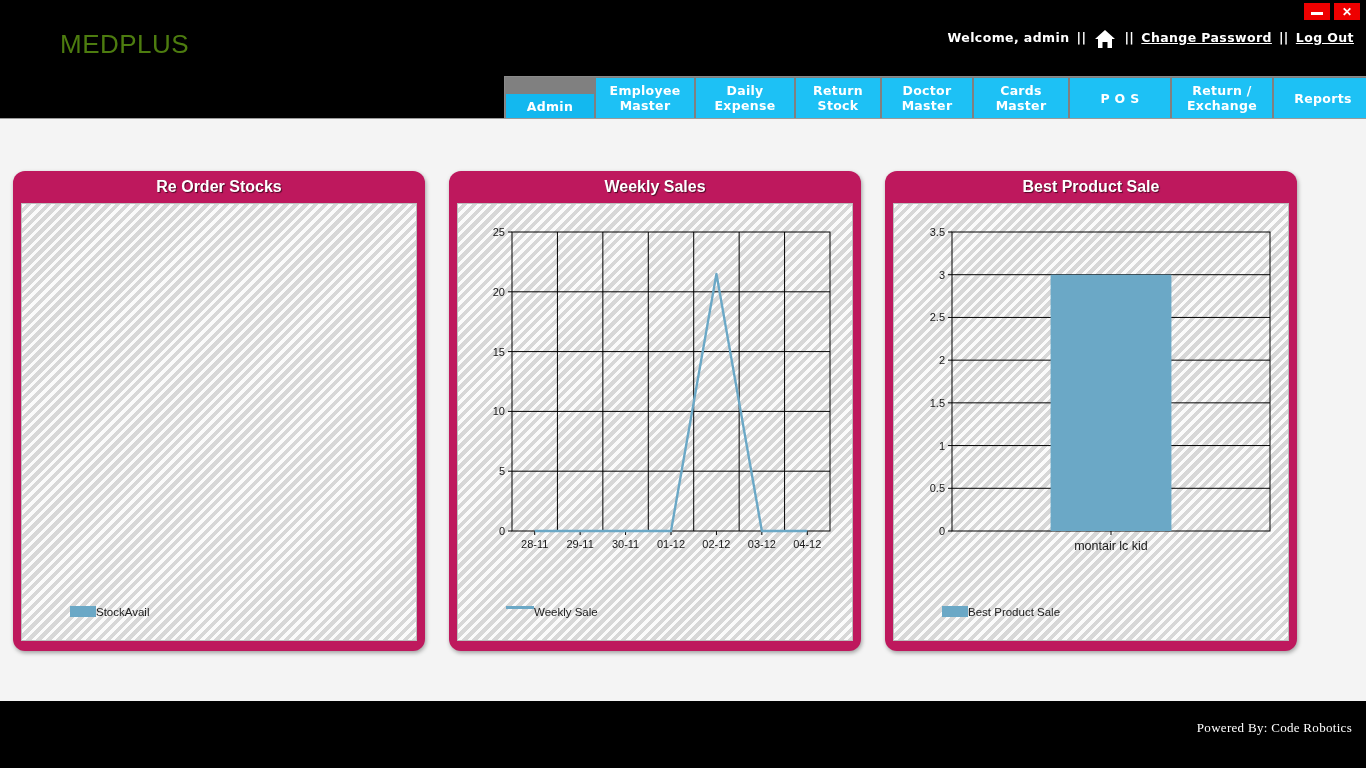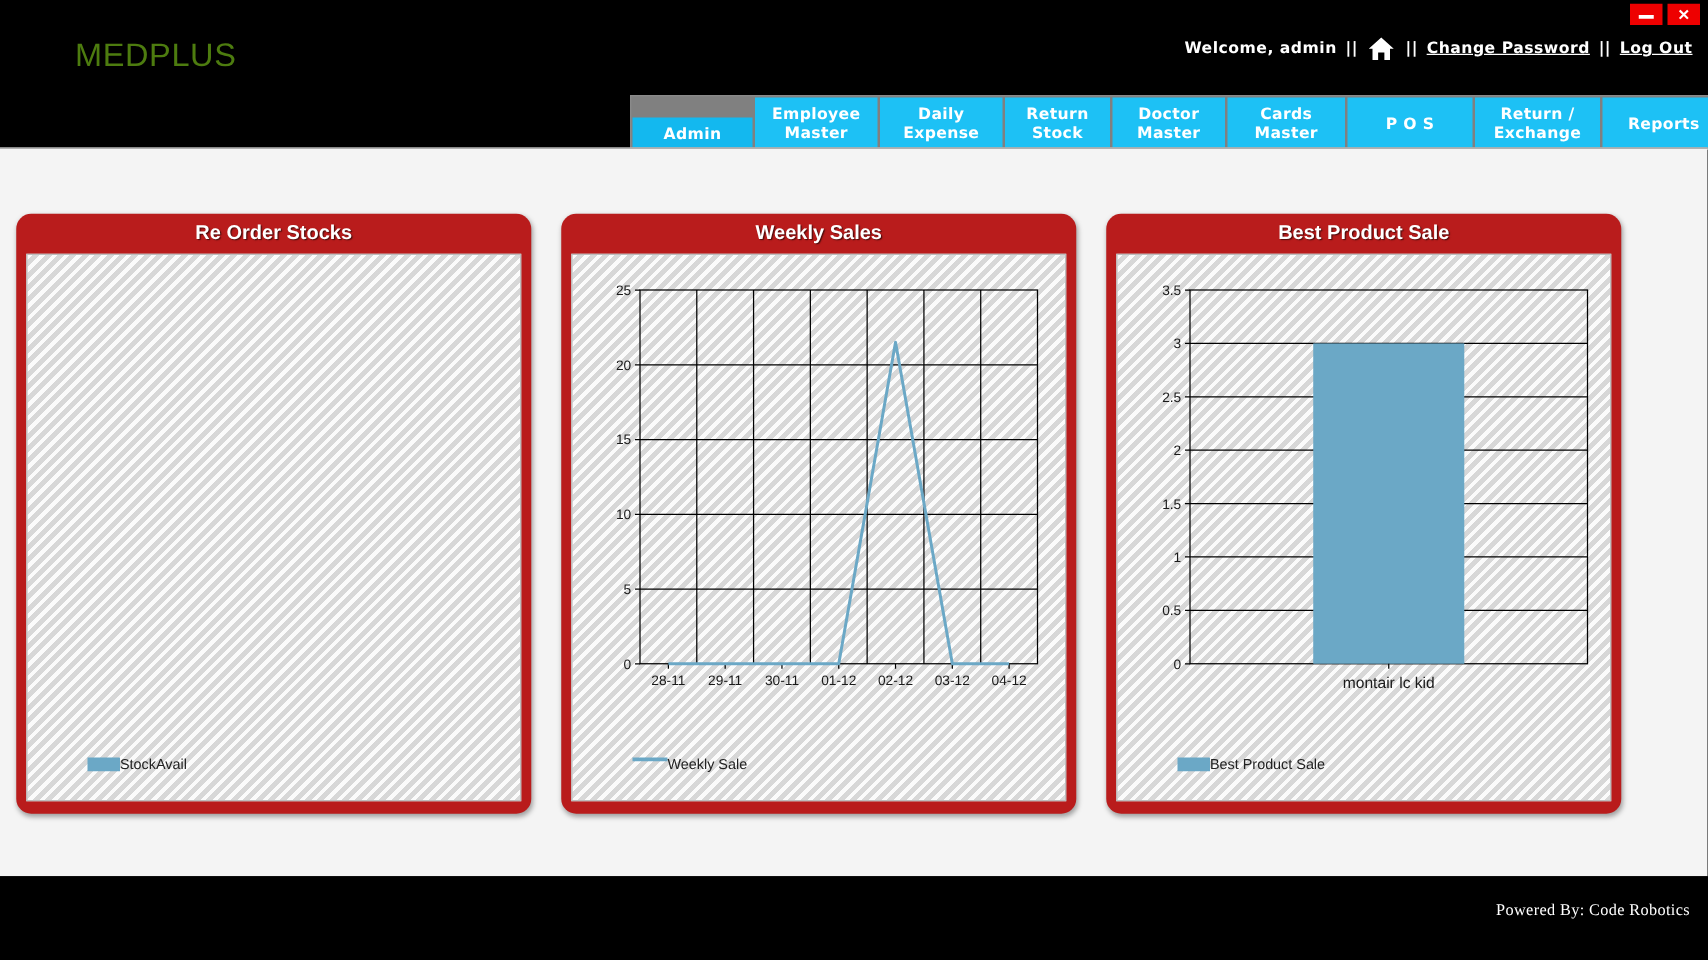--- a/index.html
+++ b/index.html
@@ -72,21 +72,21 @@
     position:absolute; left:0; top:118px; width:1366px; height:583px;
     background:#f4f4f4;
     border-top:1px solid #9a9a9a;
   }
   #panels{
     position:absolute; left:13px; top:52px;
     display:flex; gap:24px;
   }
   .panel{
     width:412px; height:480px;
-    background:#b91c1c;
+    background:#be185d;
     border-radius:12px;
     padding:0 8px 10px 8px;
     box-shadow:1px 2px 4px rgba(0,0,0,.35);
     position:relative;
     display:flex; flex-direction:column;
   }
   .panel-title{
     height:32px; line-height:32px; text-align:center;
     color:#fff; font-size:16px; font-weight:bold;
     font-family:"Liberation Sans", sans-serif;
@@ -155,21 +155,21 @@
           <path d="M12 1 L22 10 L19 10 L19 19 L14.5 19 L14.5 13 L9.5 13 L9.5 19 L5 19 L5 10 L2 10 Z" fill="#ffffff"></path>
         </svg>
     </span>
     <span class="sep">||</span>
     <a>Change Password</a>
     <span class="sep">||</span>
     <a>Log Out</a>
   </div>
 
   <div id="nav">
-      <div class="tab sel" style="width: 96px; margin-top: 17px;">Admin</div>
+      <div class="tab sel" style="width: 88px; margin-top: 17px;">Admin</div>
       <div class="tab" style="width: 98px;">
         <span>Employee<br>Master</span>
       </div>
       <div class="tab" style="width: 98px;">
         <span>Daily<br>Expense</span>
       </div>
       <div class="tab" style="width: 80px;">
         <span>Return<br>Stock</span>
       </div>
       <div class="tab" style="width: 90px;">

